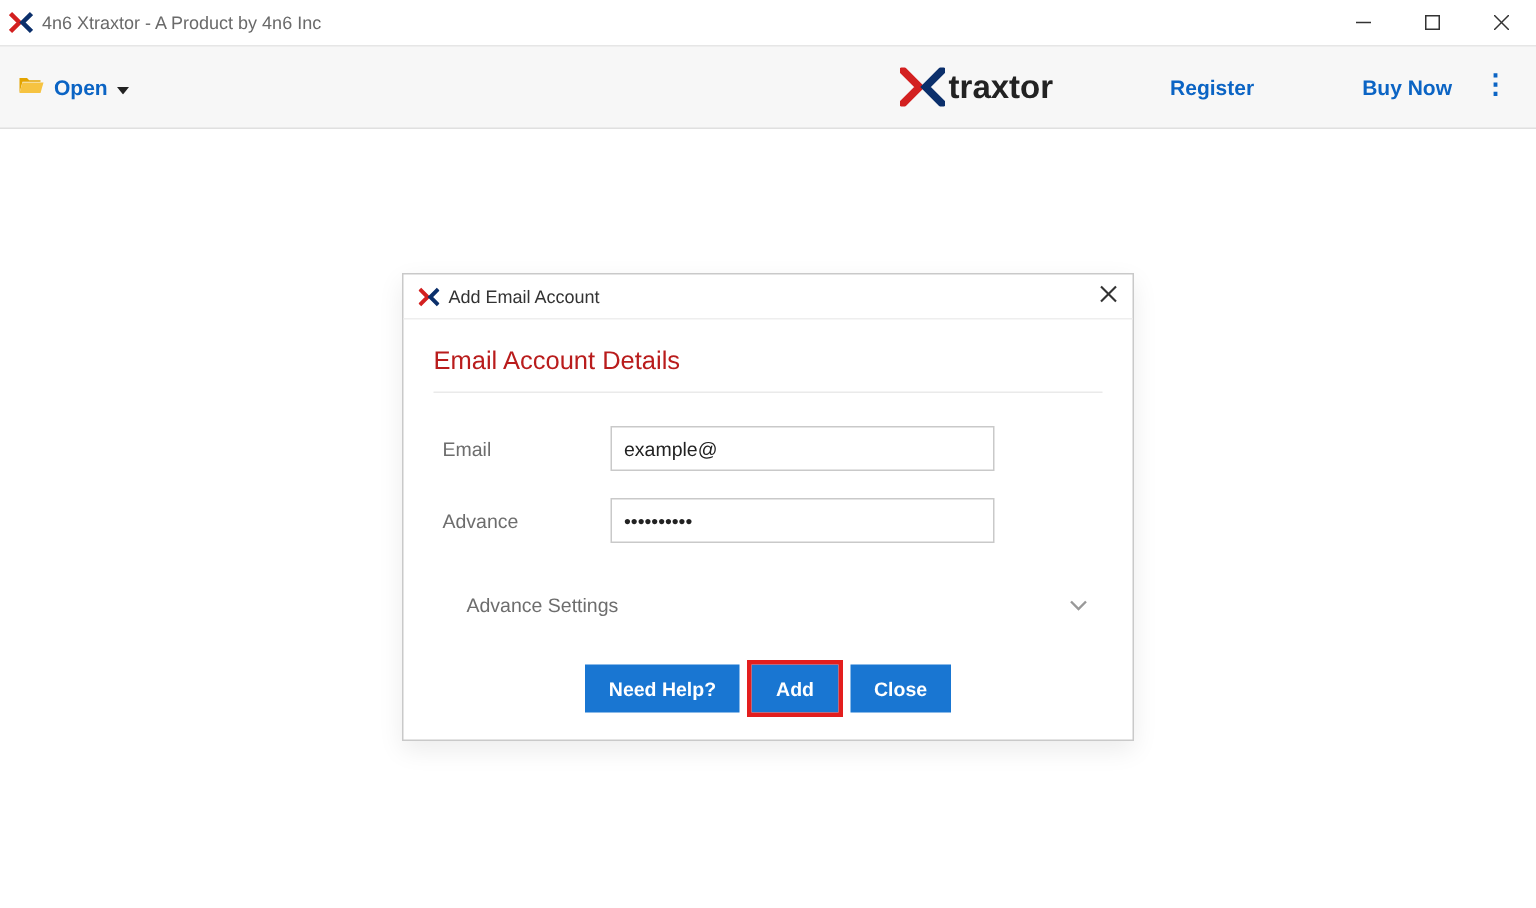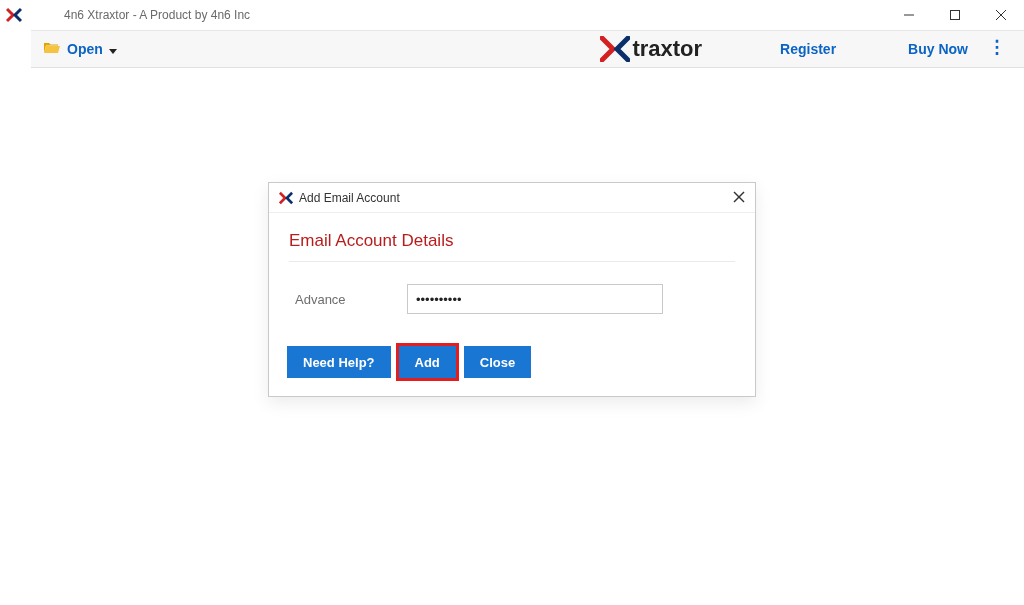--- a/index.html
+++ b/index.html
@@ -1,27 +1,27 @@
 <!DOCTYPE html>
 <html><head>
   <meta charset="utf-8">
   <style>
     * { box-sizing: border-box; margin: 0; padding: 0; }
     html, body { width: 1024px; height: 605px; font-family: 'Segoe UI', Tahoma, sans-serif; background: #fff; overflow: hidden; }
     
     
     .titlebar { height: 30px; display: flex; align-items: center; padding-left: 6px; background: #fff; }
     .titlebar .app-icon { width: 16px; height: 16px; margin-right: 6px; }
-    .titlebar .title-text { font-size: 12px; color: #6a6a6a; margin-left: 36px; }
+    .titlebar .title-text { font-size: 12px; color: #6a6a6a; }
     .titlebar .win-controls { margin-left: auto; display: flex; }
     .win-btn { width: 46px; height: 30px; display: flex; align-items: center; justify-content: center; color: #555; }
     .win-btn svg { width: 10px; height: 10px; }
 
     
-    .toolbar { height: 38px; background: #f7f7f7; border-top: 1px solid #e6e6e6; border-bottom: 1px solid #e0e0e0; display: flex; align-items: center; padding: 0 12px; margin-left: 31px; }
+    .toolbar { height: 56px; background: #f7f7f7; border-top: 1px solid #e6e6e6; border-bottom: 1px solid #e0e0e0; display: flex; align-items: center; padding: 0 12px; }
     .open-btn { display: flex; align-items: center; color: #0b64c4; font-size: 14px; font-weight: 600; cursor: pointer; }
     .open-btn .folder-icon { margin-right: 6px; }
     .open-btn .chev { margin-left: 6px; }
     .toolbar-spacer { flex: 1; }
     .brand-logo { display: flex; align-items: center; margin-right: 20px; }
     .toolbar-link { color: #0b64c4; font-size: 14px; font-weight: 600; margin: 0 14px; cursor: pointer; padding-left: 44px; }
     .kebab { color: #0b64c4; font-size: 18px; font-weight: bold; padding: 0 6px 4px; cursor: pointer; }
 
     
     .dialog {
@@ -43,21 +43,21 @@
     .section-title { color: #b91c1c; font-size: 17px; font-weight: 400; margin-bottom: 10px; }
     .sep { border: none; border-top: 1px solid #eaeaea; margin-bottom: 22px; }
 
     .form-row { display: flex; align-items: center; margin-bottom: 18px; padding-left: 6px; }
     .form-label { width: 112px; font-size: 13px; color: #6d6d6d; }
     .form-input { width: 256px; height: 30px; border: 1px solid #c9c9c9; padding: 0 8px; font-size: 13px; color: #222; }
 
     .adv-row { display: flex; align-items: center; padding: 16px 10px 18px 22px; color: #6d6d6d; font-size: 13px; cursor: pointer; }
     .adv-row .adv-chev { margin-left: auto; color: #999; }
 
-    .dialog-footer { display: flex; justify-content: flex-start; gap: 8px; padding: 10px 18px 18px 18px; }
+    .dialog-footer { display: flex; justify-content: center; gap: 8px; padding: 10px 18px 18px 18px; }
     .btn { height: 32px; border: none; background: #1976d2; color: #fff; font-size: 13px; font-weight: 600; padding: 0 16px; cursor: pointer; }
     .btn-highlight { outline: 3px solid #e31e1e; outline-offset: 0; }
     
     
     .x-logo { position: relative; display: inline-block; }
   </style>
 </head>
 <body>
 
 <div class="titlebar">
@@ -130,26 +130,38 @@
           <line x1="1" y1="1" x2="11" y2="11" stroke="#333" stroke-width="1.4"></line>
           <line x1="11" y1="1" x2="1" y2="11" stroke="#333" stroke-width="1.4"></line>
         </svg>
     </span>
   </div>
 
   <div class="dialog-body">
     <div class="section-title">Email Account Details</div>
     <hr class="sep">
 
+    <div class="form-row">
+      <div class="form-label">Email</div>
+      <input class="form-input" type="text" value="example@" style="">
+    </div>
 
     <div class="form-row">
       <div class="form-label">Advance</div>
       <input class="form-input" type="text" value="••••••••••" style="">
     </div>
 
+    <div class="adv-row">
+      <span>Advance Settings</span>
+      <span class="adv-chev">
+        <svg width="12" height="8" viewBox="0 0 12 8">
+            <path d="M1 1 L6 6 L11 1" fill="none" stroke="#999" stroke-width="1.6"></path>
+          </svg>
+      </span>
+    </div>
   </div>
 
   <div class="dialog-footer">
     <button class="btn">Need Help?</button>
     <button class="btn btn-highlight">Add</button>
     <button class="btn">Close</button>
   </div>
 </div>
 
 </body></html>

